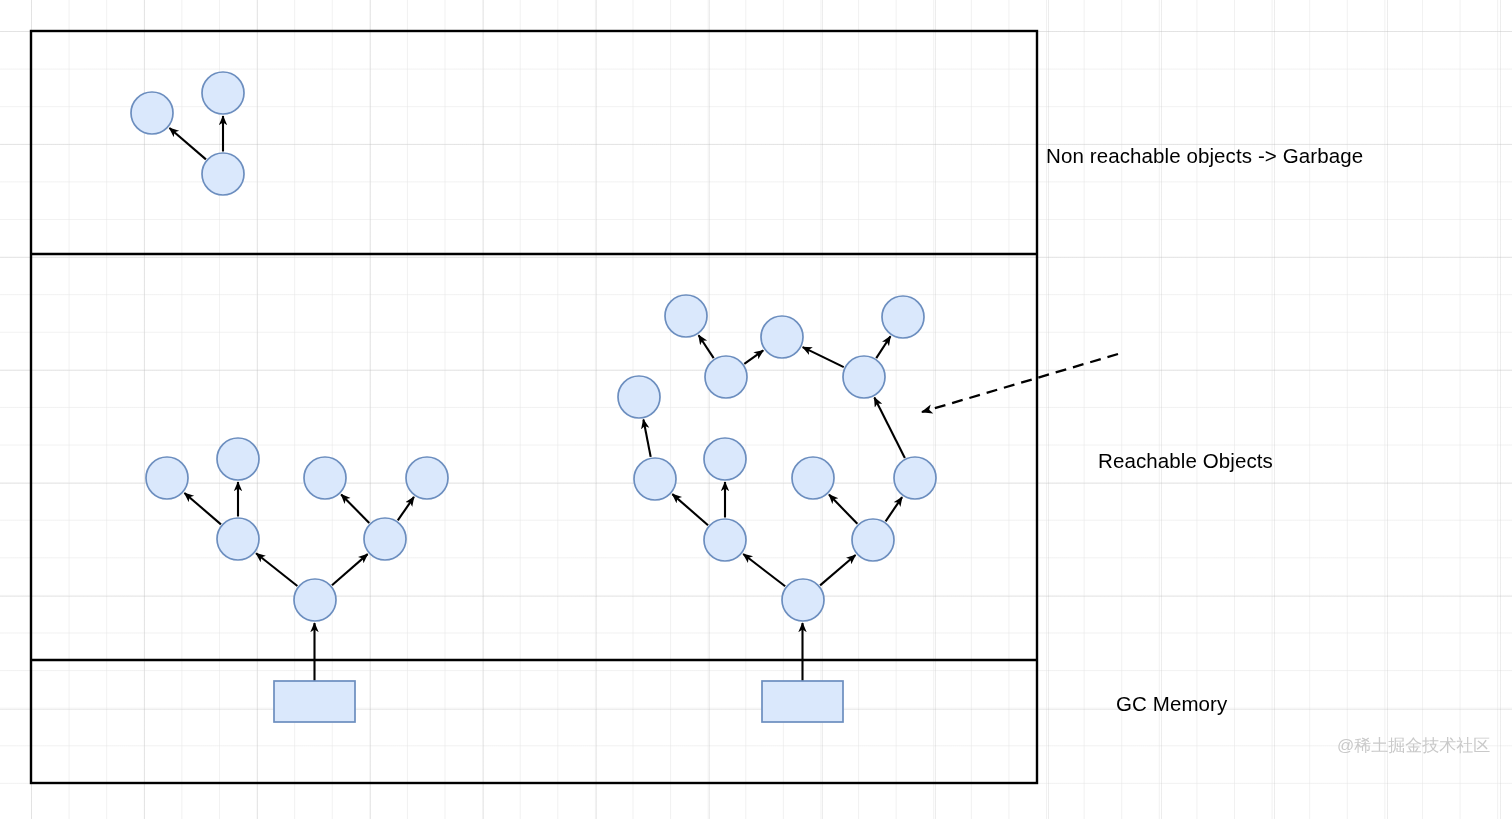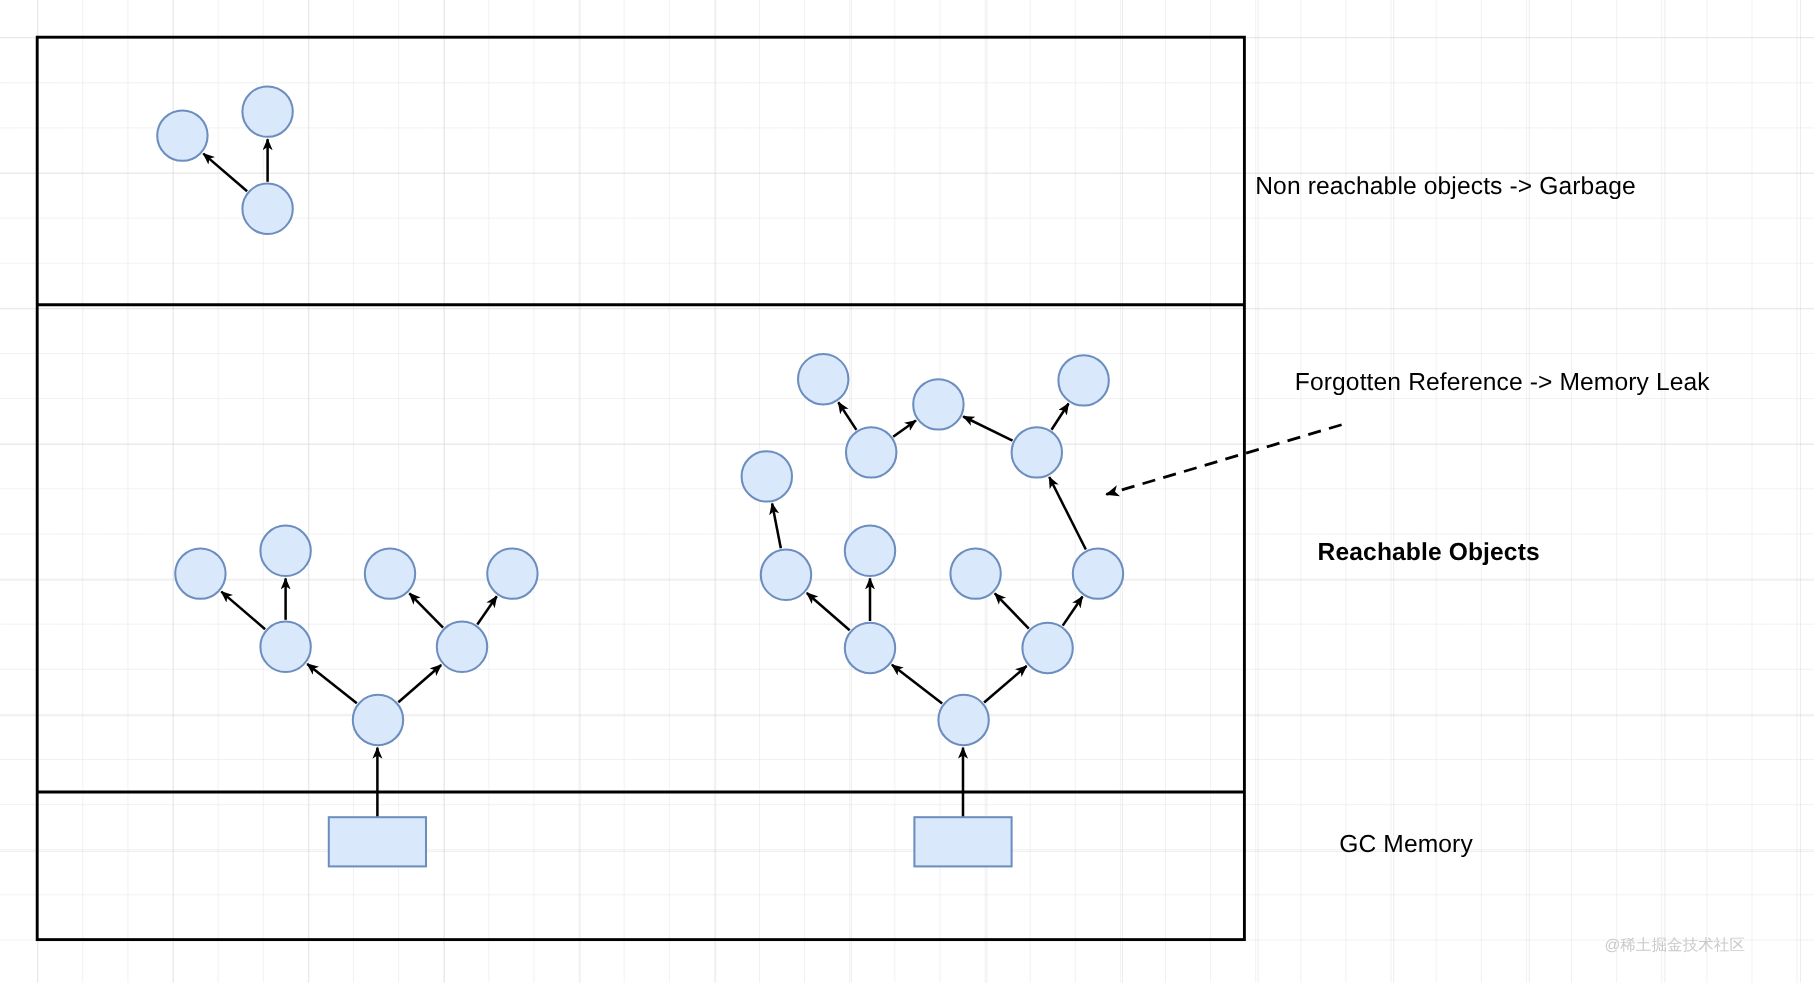--- a/index.html
+++ b/index.html
@@ -33,29 +33,29 @@
     position: absolute;
     color: #000000;
     font-family: "Liberation Sans", sans-serif;
     font-size: 20.5px;
     line-height: 1.2;
     white-space: nowrap;
     letter-spacing: 0.1px;
   }
   #cap-garbage  { left: 1046px; top: 144px; }
   #cap-leak     { left: 1079px; top: 307px; }
-  #cap-reach    { left: 1098px; top: 449px; font-weight: bold; }
+  #cap-reach    { left: 1098px; top: 449px; }
   #cap-gcroots  { left: 1116px; top: 692px; }
   #watermark {
     position: absolute;
     left: 1337px;
-    top: 779px;
+    top: 734px;
     color: #c9c9c9;
     font-family: "Liberation Sans", sans-serif;
-    font-size: 13px;
+    font-size: 17px;
     white-space: nowrap;
   }
 </style>
 </head>
 <body>
 
 <div id="stage">
 
   <svg id="canvas" viewBox="0 0 1512 819">
     <defs>
@@ -125,21 +125,20 @@
         <circle cx="873" cy="540" r="21" fill="#dae8fc" stroke="#6c8ebf" stroke-width="1.7"></circle>
         <circle cx="803" cy="600" r="21" fill="#dae8fc" stroke="#6c8ebf" stroke-width="1.7"></circle>
       </g>
     <g id="leak-layer">
         <line x1="1118" y1="354" x2="922" y2="412" stroke="#000000" stroke-width="2.3" stroke-dasharray="11 7" marker-end="url(#arrowhead-dashed)"></line>
       </g>
   </svg>
 
   <div class="caption" id="cap-garbage">Non reachable objects -&gt; Garbage</div>
 
-  <div class="caption" id="cap-leak">Forgotten Reference -&gt; Memory Leak</div>
 
   <div class="caption" id="cap-reach">Reachable Objects</div>
 
   <div class="caption" id="cap-gcroots">GC Memory</div>
 
   <div id="watermark">@稀土掘金技术社区</div>
 
 </div>
 
 </body></html>

